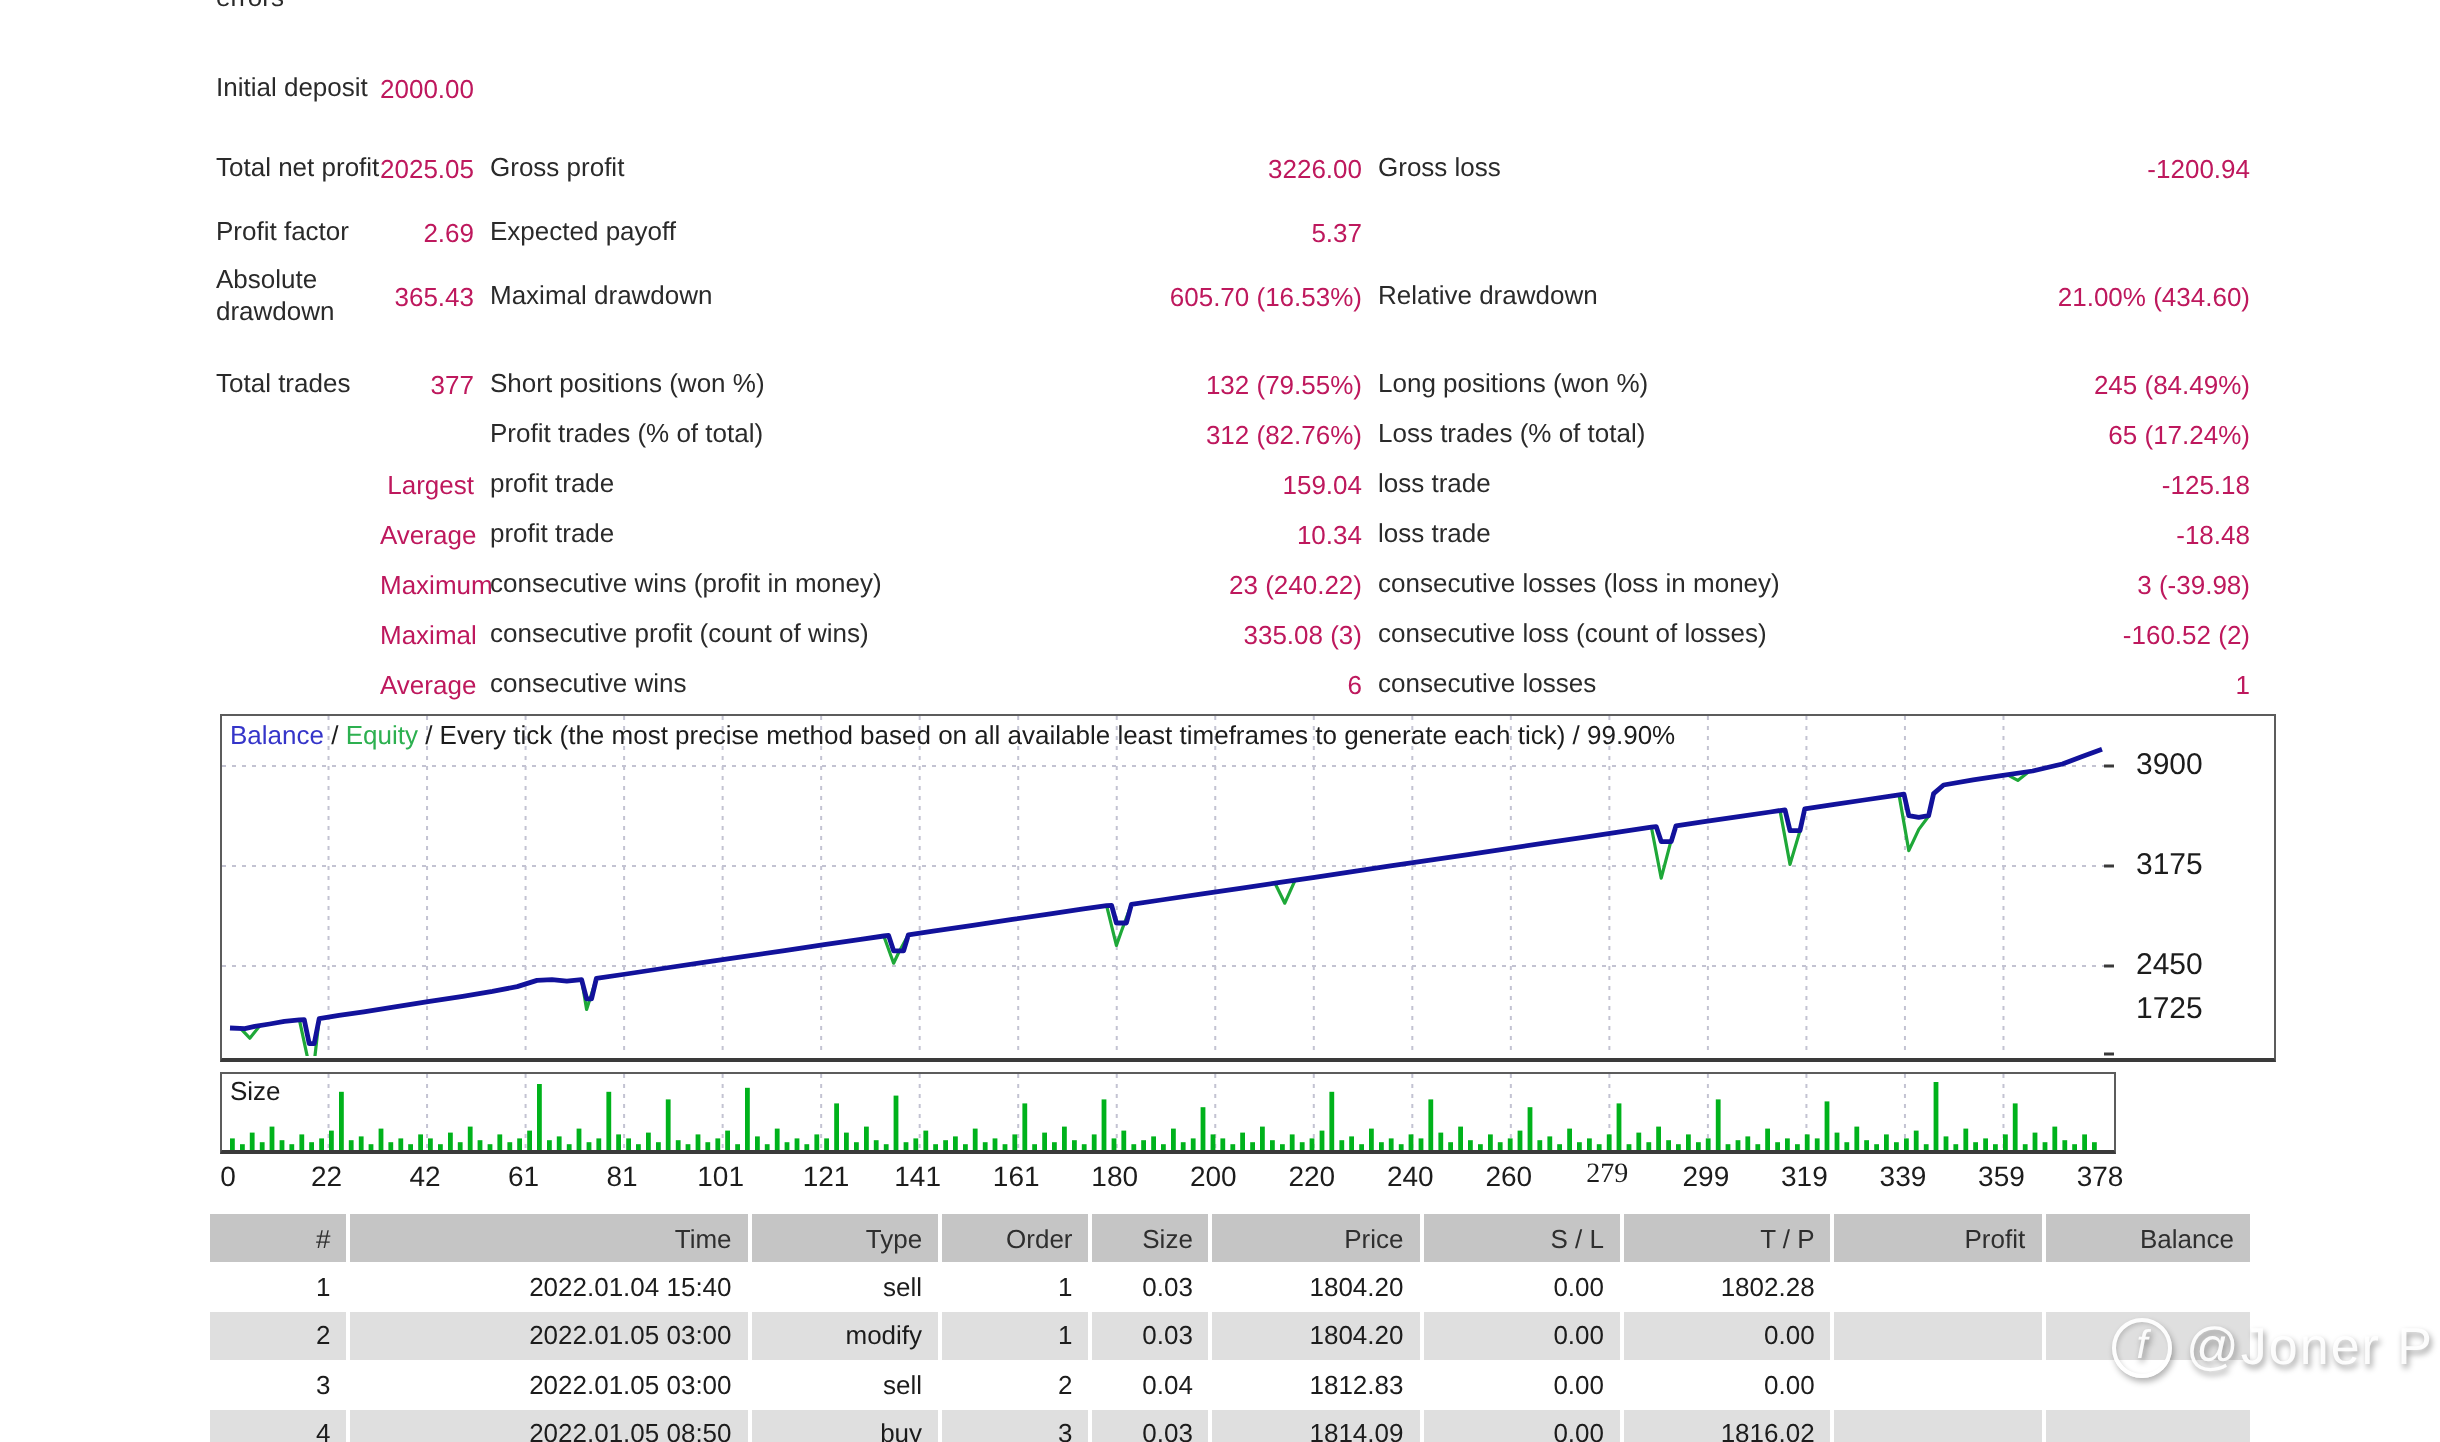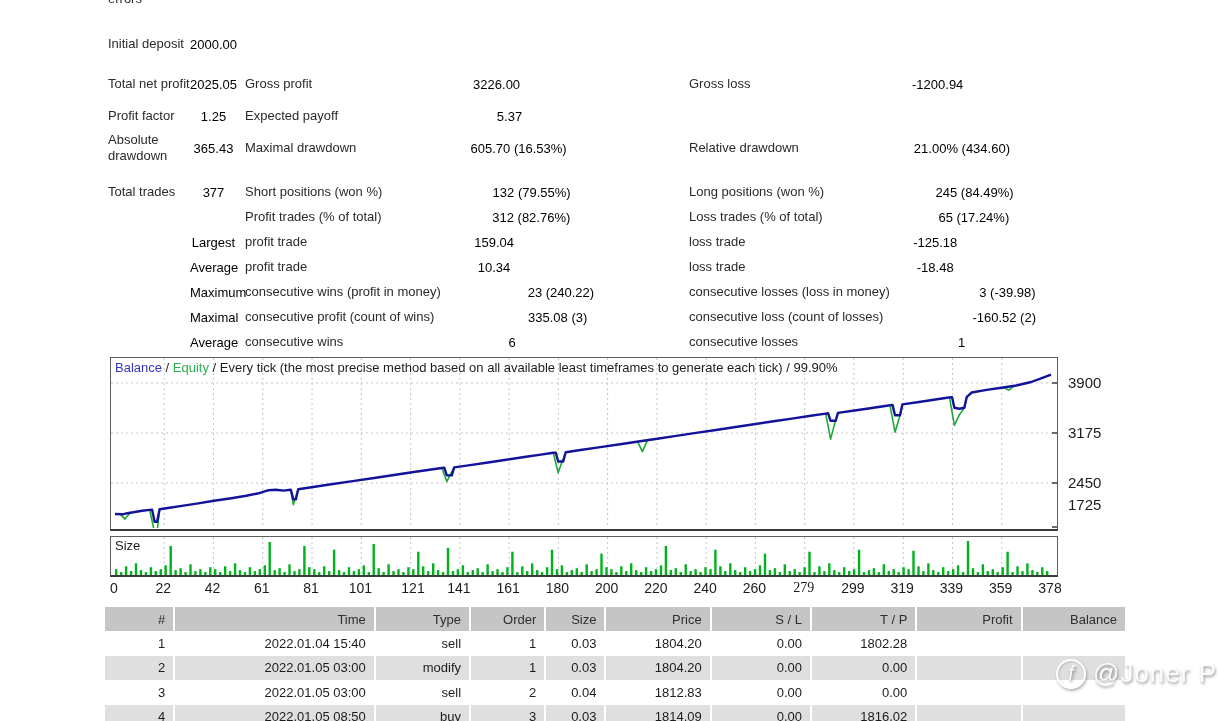--- a/index.html
+++ b/index.html
@@ -13,23 +13,23 @@
   #stats{position:absolute;left:108px;top:24px;width:1017px;}
   .srow{display:flex;align-items:stretch;}
   .h40{height:40px}.h24{height:24px}.h25{height:25px}
   .gap{height:12px}
   .g{display:flex;align-items:center;}
   .g1{width:129px;}
   .g2{width:436px;margin-left:8px;}
   .g3{width:436px;margin-left:8px;}
   .lab{flex:0 0 auto;line-height:1.25;color:#2a2a2a;}
   .g1 .lab{width:82px;}
-  .val{flex:1 1 auto;text-align:center;white-space:nowrap;color:#000000;}
+  .val{flex:1 1 auto;text-align:right;white-space:nowrap;color:#be185d;}
   
-  #balance-box{position:absolute;left:110px;top:357px;width:948px;height:174px;
+  #balance-box{position:absolute;left:110px;top:357px;width:1028px;height:174px;
     border:1px solid #5c5c5c;border-bottom:2px solid #3a3a3a;box-sizing:border-box;background:#fff;text-align:right;}
   #balance-box svg{display:block;}
   #chart-title{position:absolute;left:4px;top:2px;font-size:13px;white-space:nowrap;color:#1c1c1c;}
   .t-balance{color:#3535c9;}
   .t-equity{color:#2db050;}
   .ylab{position:absolute;left:1068px;font-size:15px;color:#1c1c1c;}
   
   #size-box{position:absolute;left:110px;top:536px;width:948px;height:41px;
     border:1px solid #5c5c5c;border-bottom:2px solid #3a3a3a;box-sizing:border-box;background:#fff;}
   #size-label{position:absolute;left:4px;top:1px;font-size:13px;color:#1c1c1c;}
@@ -79,21 +79,21 @@
         <span class="val">3226.00</span>
       </div>
     <div class="g g3">
         <span class="lab">Gross loss</span>
         <span class="val">-1200.94</span>
       </div>
   </div>
   <div class="srow h24">
     <div class="g g1">
         <span class="lab">Profit factor</span>
-        <span class="val">1.25</span>
+        <span class="val">2.69</span>
       </div>
     <div class="g g2">
         <span class="lab">Expected payoff</span>
         <span class="val">5.37</span>
       </div>
     <div class="g g3">
         <span class="lab"></span>
         <span class="val"></span>
       </div>
   </div>

